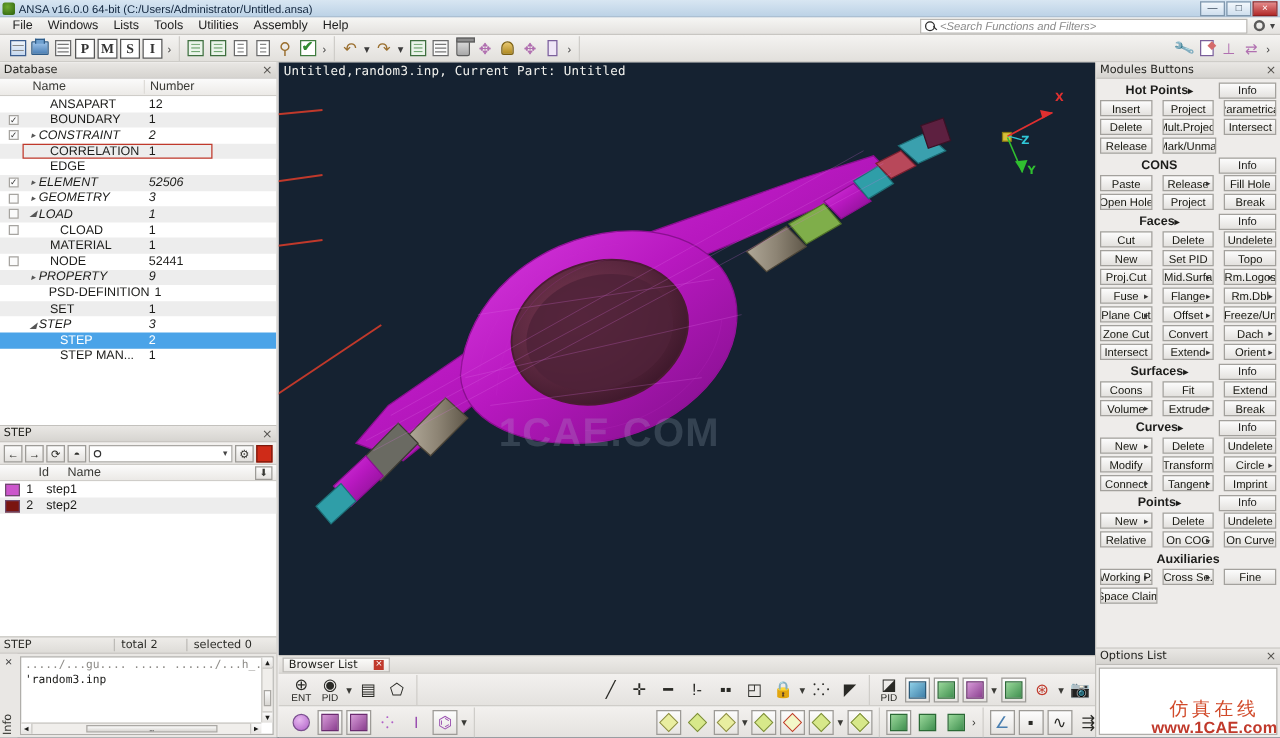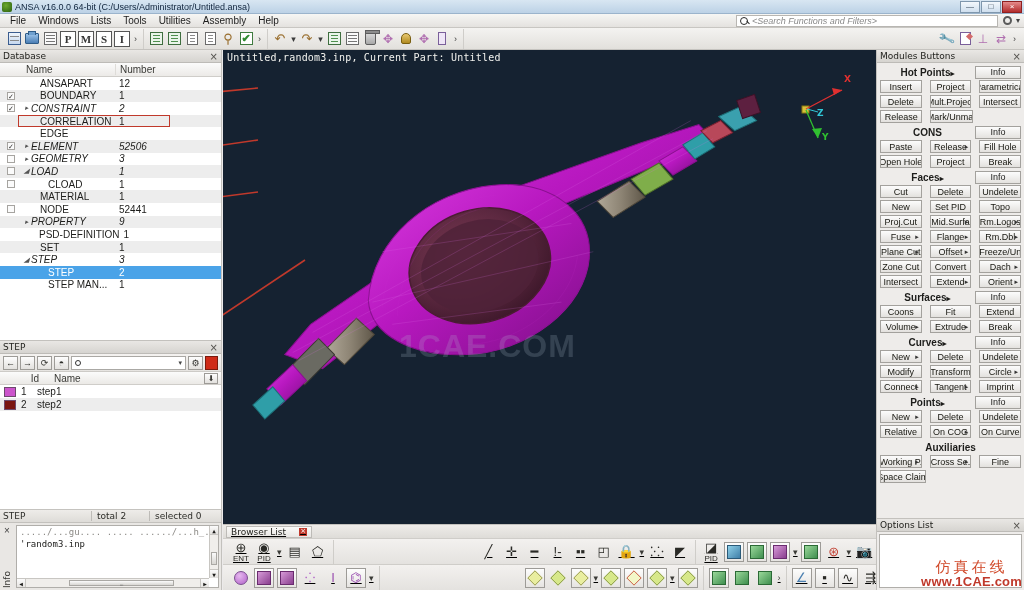--- a/index.html
+++ b/index.html
@@ -212,21 +212,21 @@
      border-top:1px solid #c8c6c2;}
   .hscroll .thumb{position:absolute;left:52px;width:105px;top:1px;bottom:1px;
      background:linear-gradient(#fbfbfb,#d8d6d2);border:1px solid #aaa8a4;
      font-size:6px;text-align:center;color:#666;line-height:7px;}
   .hscroll .lf,.hscroll .rt{position:absolute;top:0;width:9px;height:9px;font-size:6px;
      text-align:center;line-height:9px;background:linear-gradient(#fbfbfb,#e3e1de);}
   .hscroll .lf{left:0;border-right:1px solid #c8c6c2;}
   .hscroll .rt{right:0;border-left:1px solid #c8c6c2;}
 
   
-  #center{position:absolute;left:223px;top:0;right:148px;bottom:0;display:flex;flex-direction:column;text-decoration:underline;}
+  #center{position:absolute;left:223px;top:0;right:148px;bottom:0;display:flex;flex-direction:column;}
   #viewport{flex:1;background:#152231;position:relative;overflow:hidden;}
   #vp-title{position:absolute;left:4px;top:2px;font-family:"DejaVu Sans Mono",monospace;
      font-size:10px;color:#f2f2ee;letter-spacing:.2px;white-space:nowrap;}
   #watermark{position:absolute;left:176px;top:278px;font-size:32px;font-weight:bold;
      color:rgba(180,195,210,.20);letter-spacing:1px;font-family:"Liberation Sans",sans-serif;}
 
   
   #triad{position:absolute;right:18px;top:18px;width:70px;height:80px;}
   #triad .lbl{position:absolute;font-size:9px;font-weight:bold;font-family:"DejaVu Sans",sans-serif;}
 

